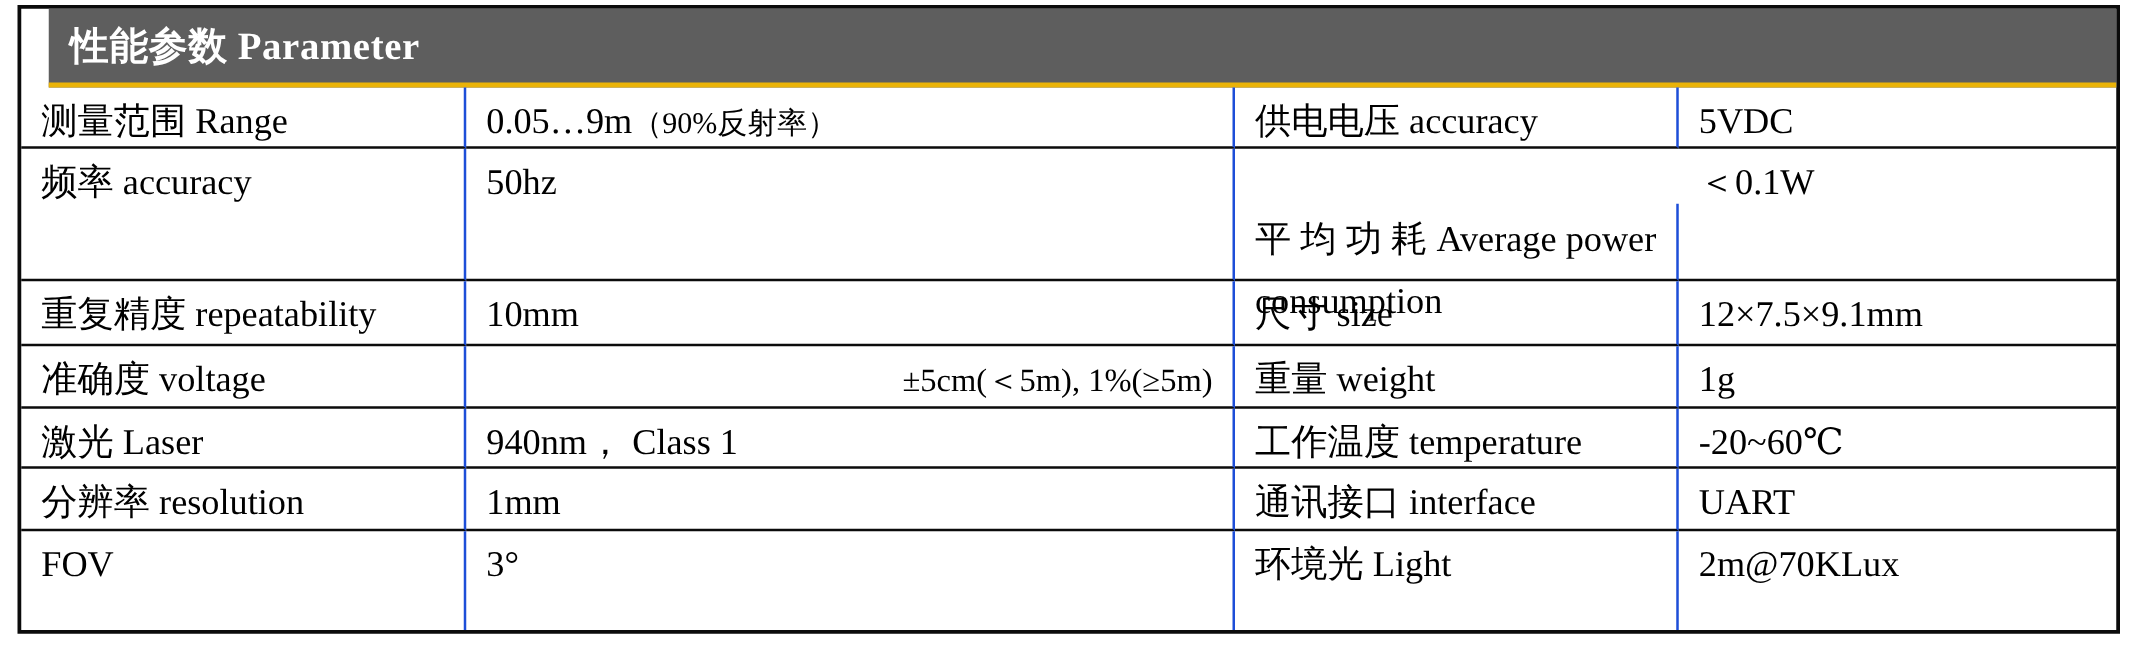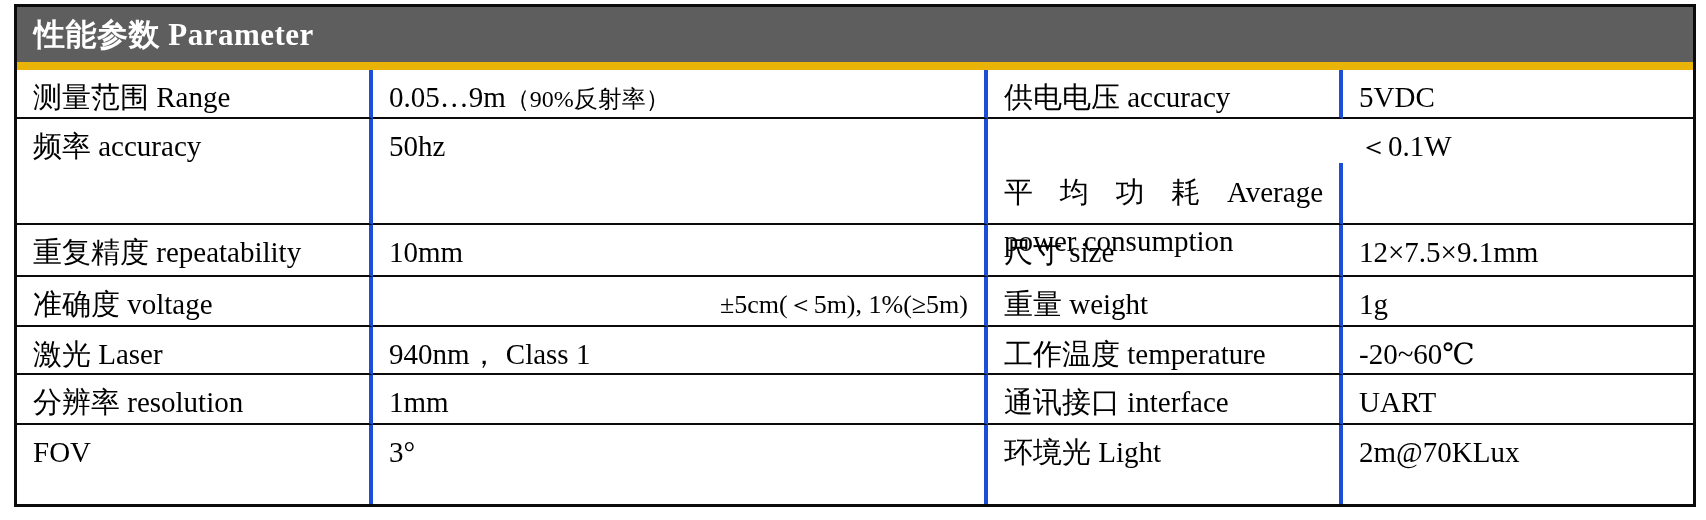--- a/index.html
+++ b/index.html
@@ -27,35 +27,36 @@
     box-sizing: border-box;
     border: 3px solid #0b0b0b;
     display: grid;
     grid-template-columns: 356px 615px 355px auto;
     grid-template-rows: 63px 49px 106px 52px 50px 48px 50px auto;
     background: #ffffff;
   }
   .thead {
     grid-column: 1 / -1;
     background: #5e5e5e;
-    border-bottom: 8px solid #eab308;
+    border-bottom: 4px solid #eab308;
     display: flex;
     align-items: center;
     padding-left: 17px;
     box-sizing: border-box;
+    margin-left: 22px;
   }
   .thead .title {
     color: #ffffff;
     font-size: 31px;
     font-weight: bold;
     letter-spacing: 0.5px;
   }
   .cell {
     box-sizing: border-box;
-    border-right: 4px solid #1d4ed8;
+    border-right: 2px solid #1d4ed8;
     border-bottom: 2px solid #0b0b0b;
     padding: 5px 16px 0 16px;
     font-size: 29px;
     line-height: 45px;
     white-space: nowrap;
     overflow: visible;
   }
   .cell.c3 { border-right: none; }
   .cell.row-last { border-bottom: none; }
   .cell.justify {

